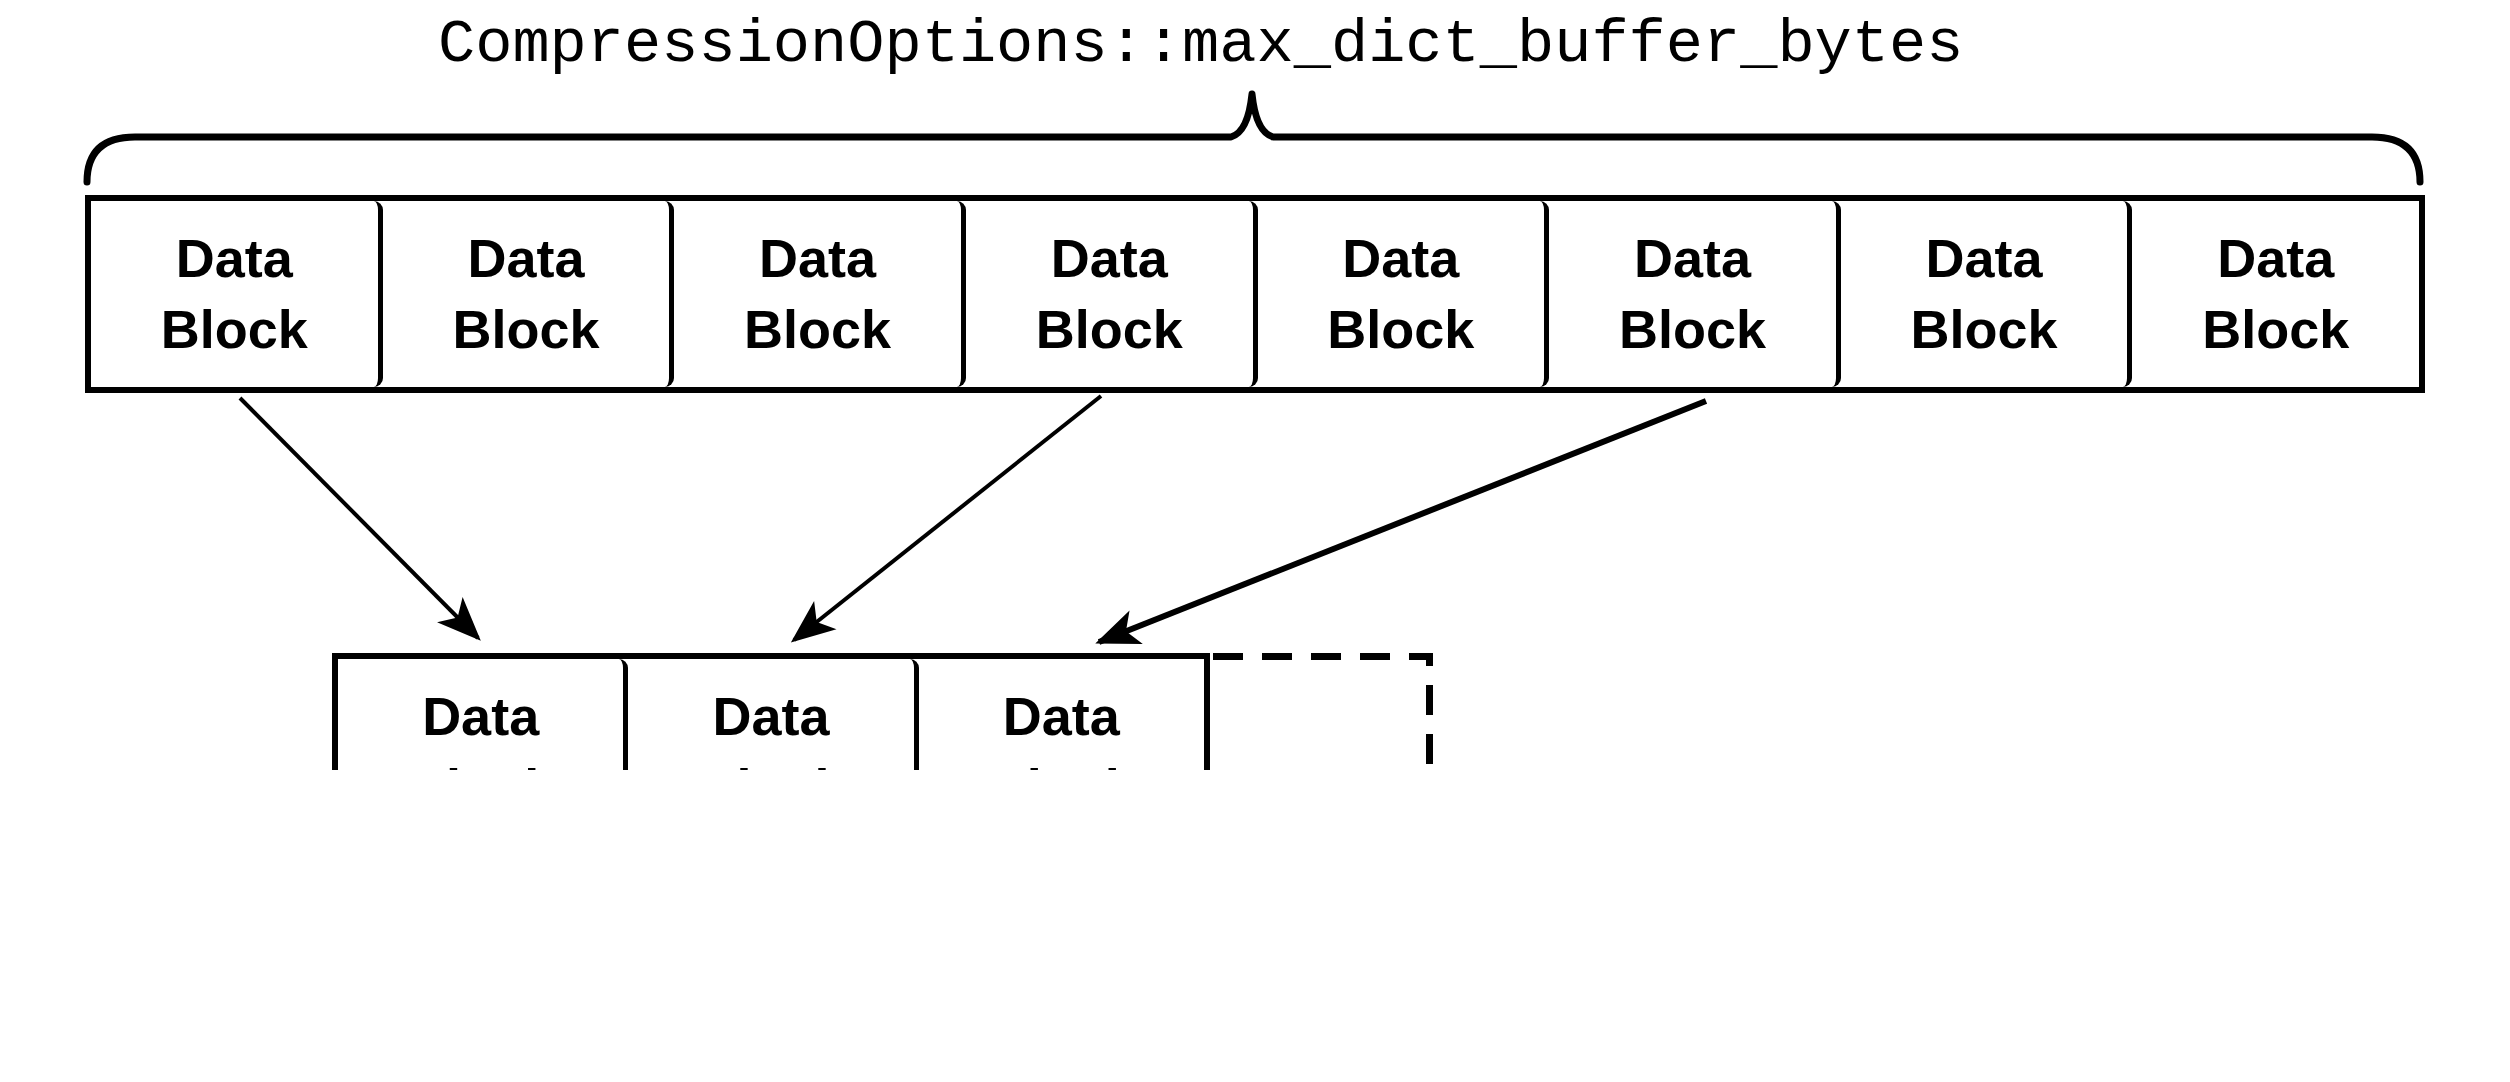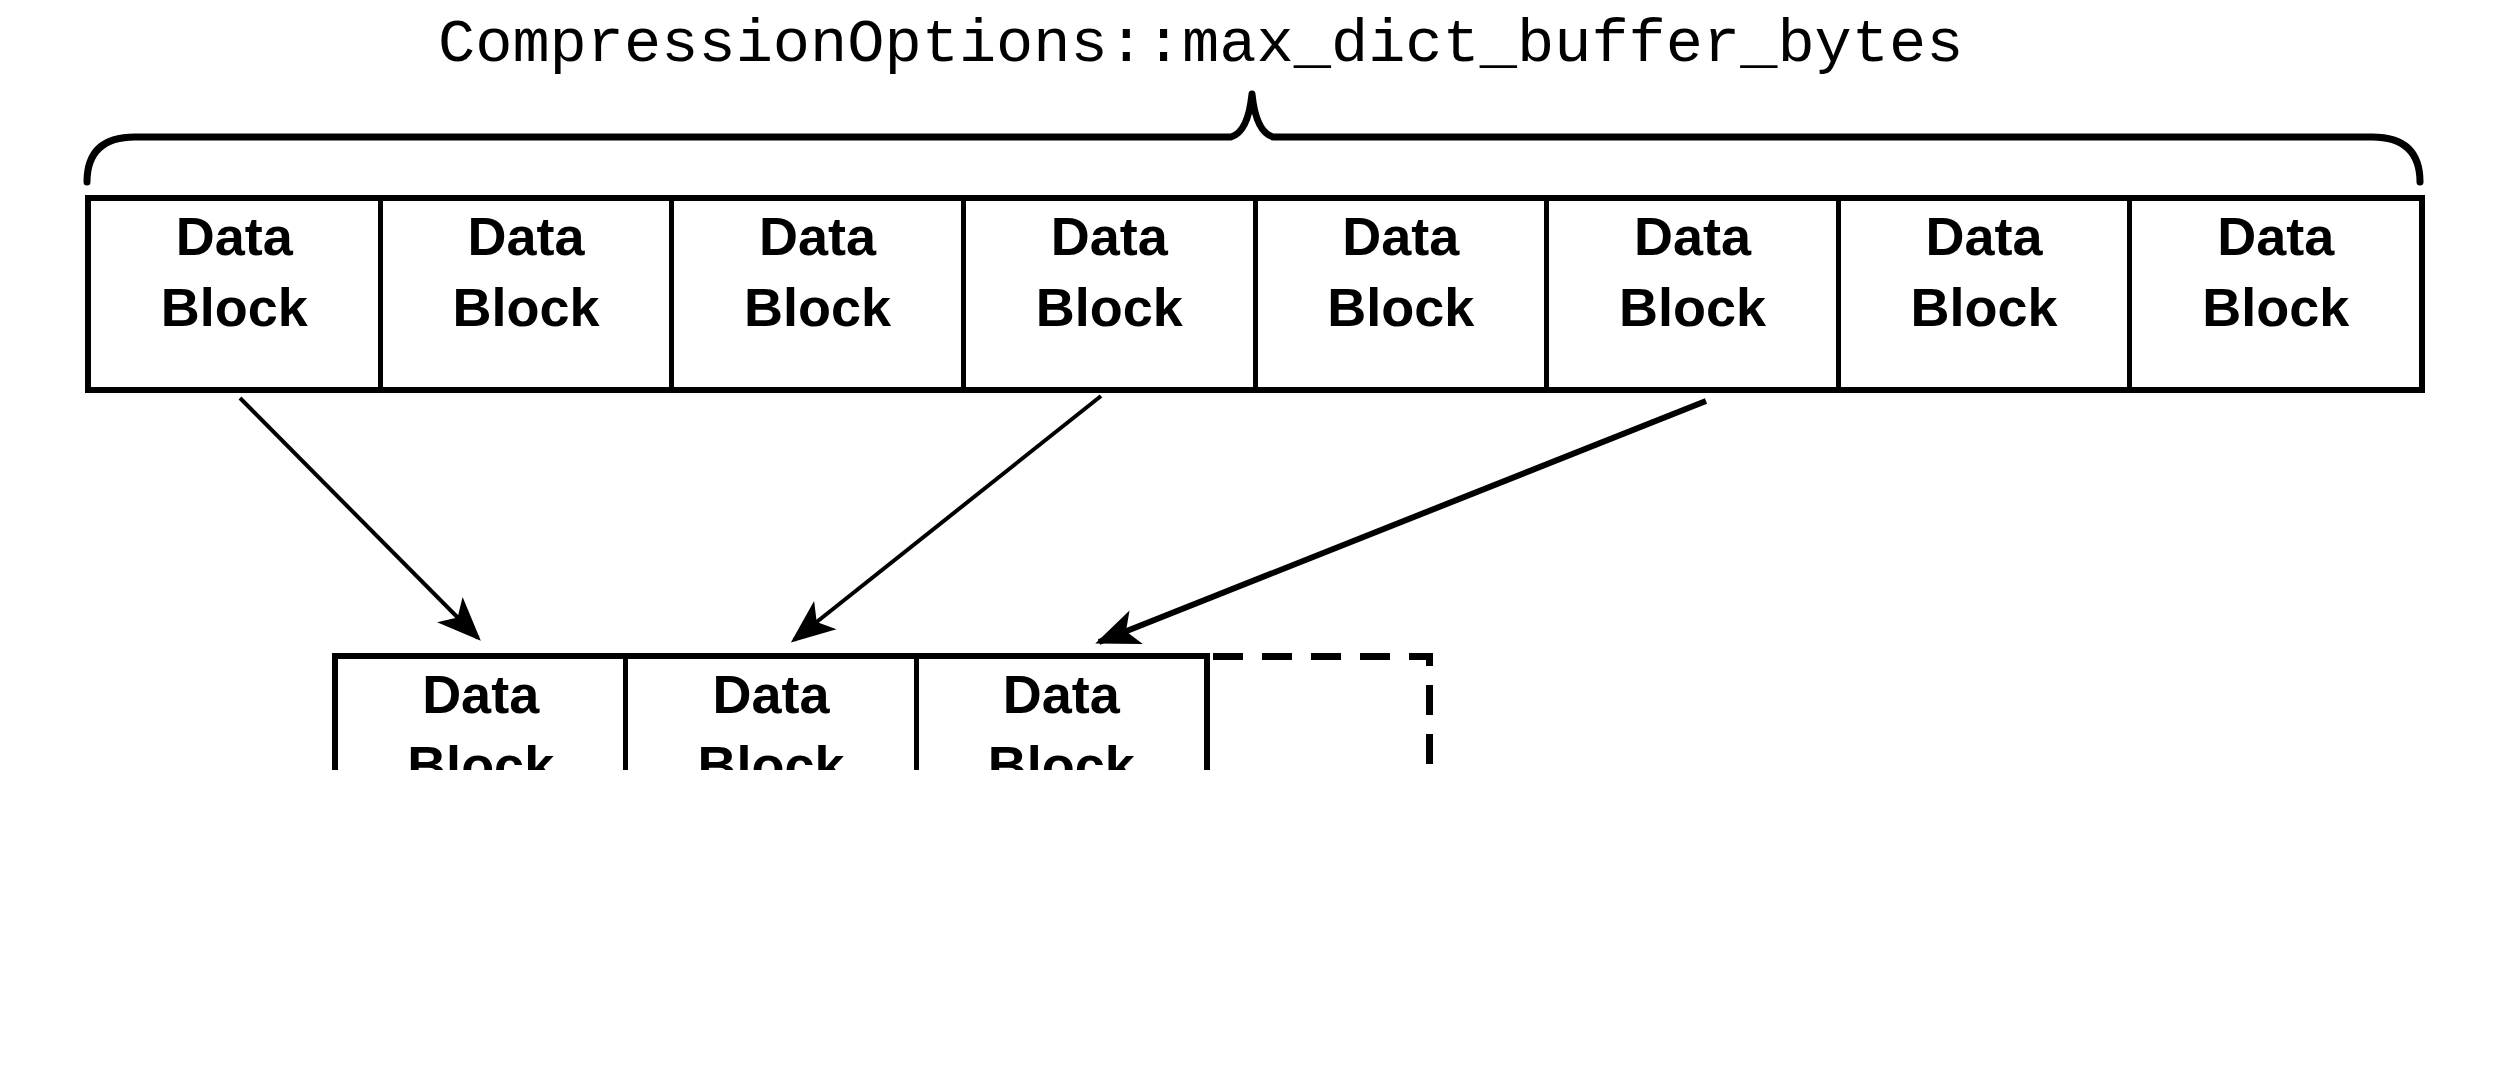--- a/index.html
+++ b/index.html
@@ -21,23 +21,24 @@
   .row{
     position:absolute;
     display:flex;
     border:6px solid #000;
     box-sizing:border-box;
     background:#ffffff;
   }
   .cell{
     flex:1 1 0;
     display:flex;
-    align-items:flex-start;
+    align-items:center;
     justify-content:center;
     border-right:5px solid #000;
+    border-radius:9px;
   }
   .cell:last-child{border-right:none;}
   .block-label{
     font-size:54px;
     line-height:1.32;
     font-weight:700;
     color:#000;
     text-align:center;
     max-width:175px; 
   }

